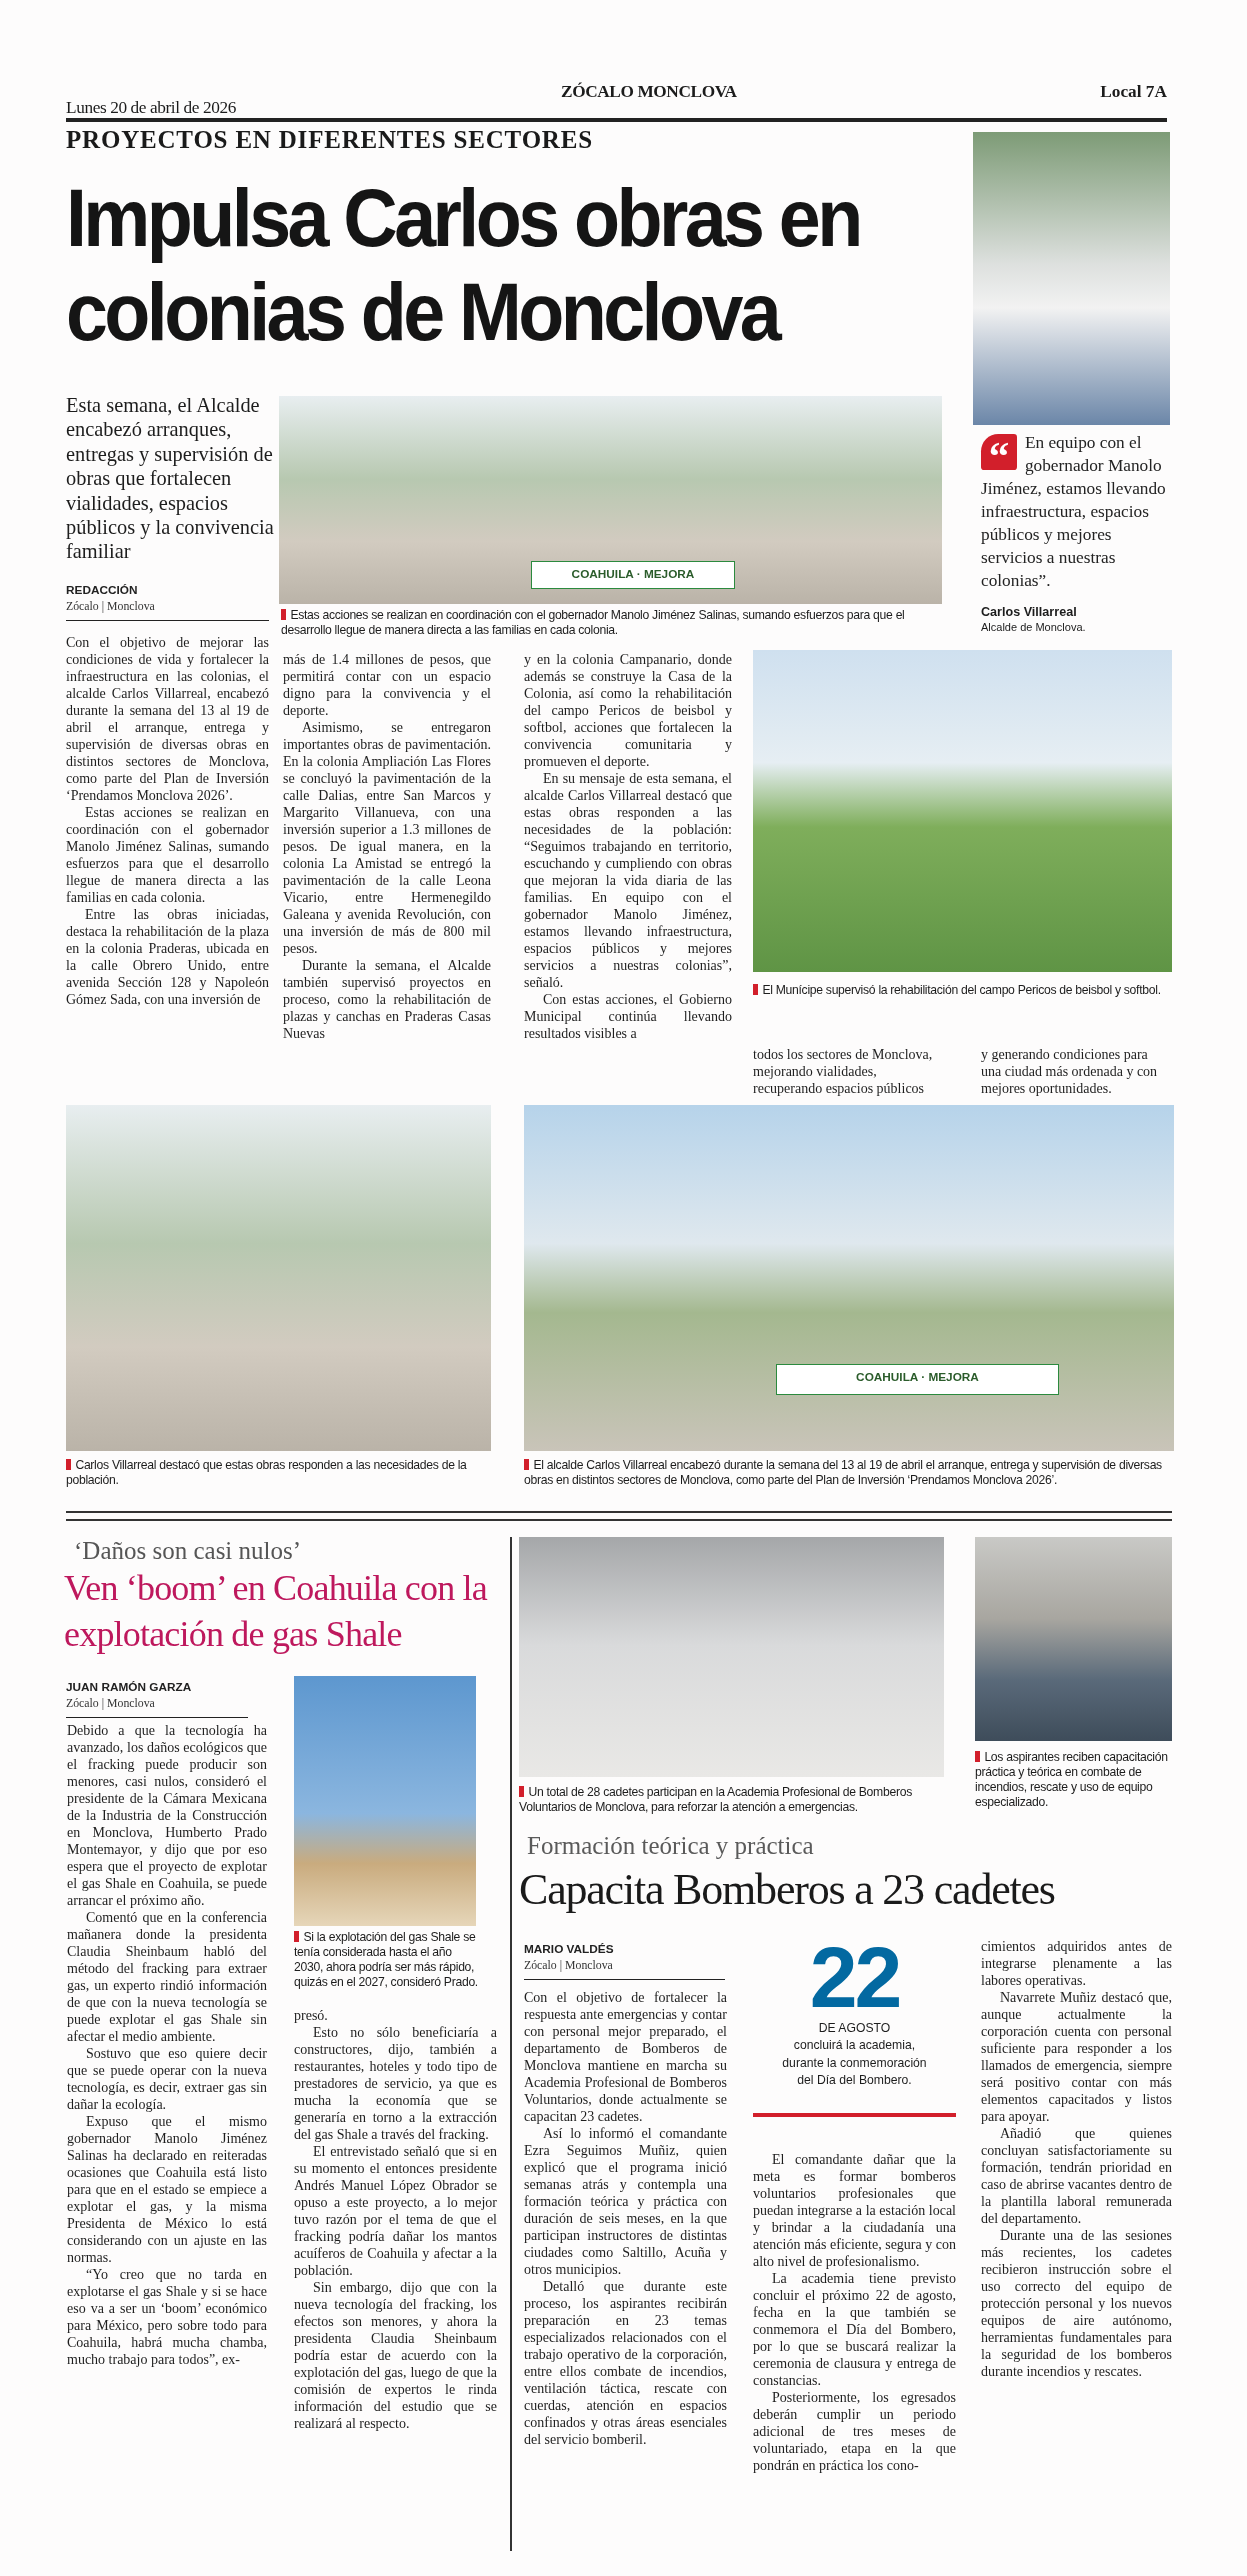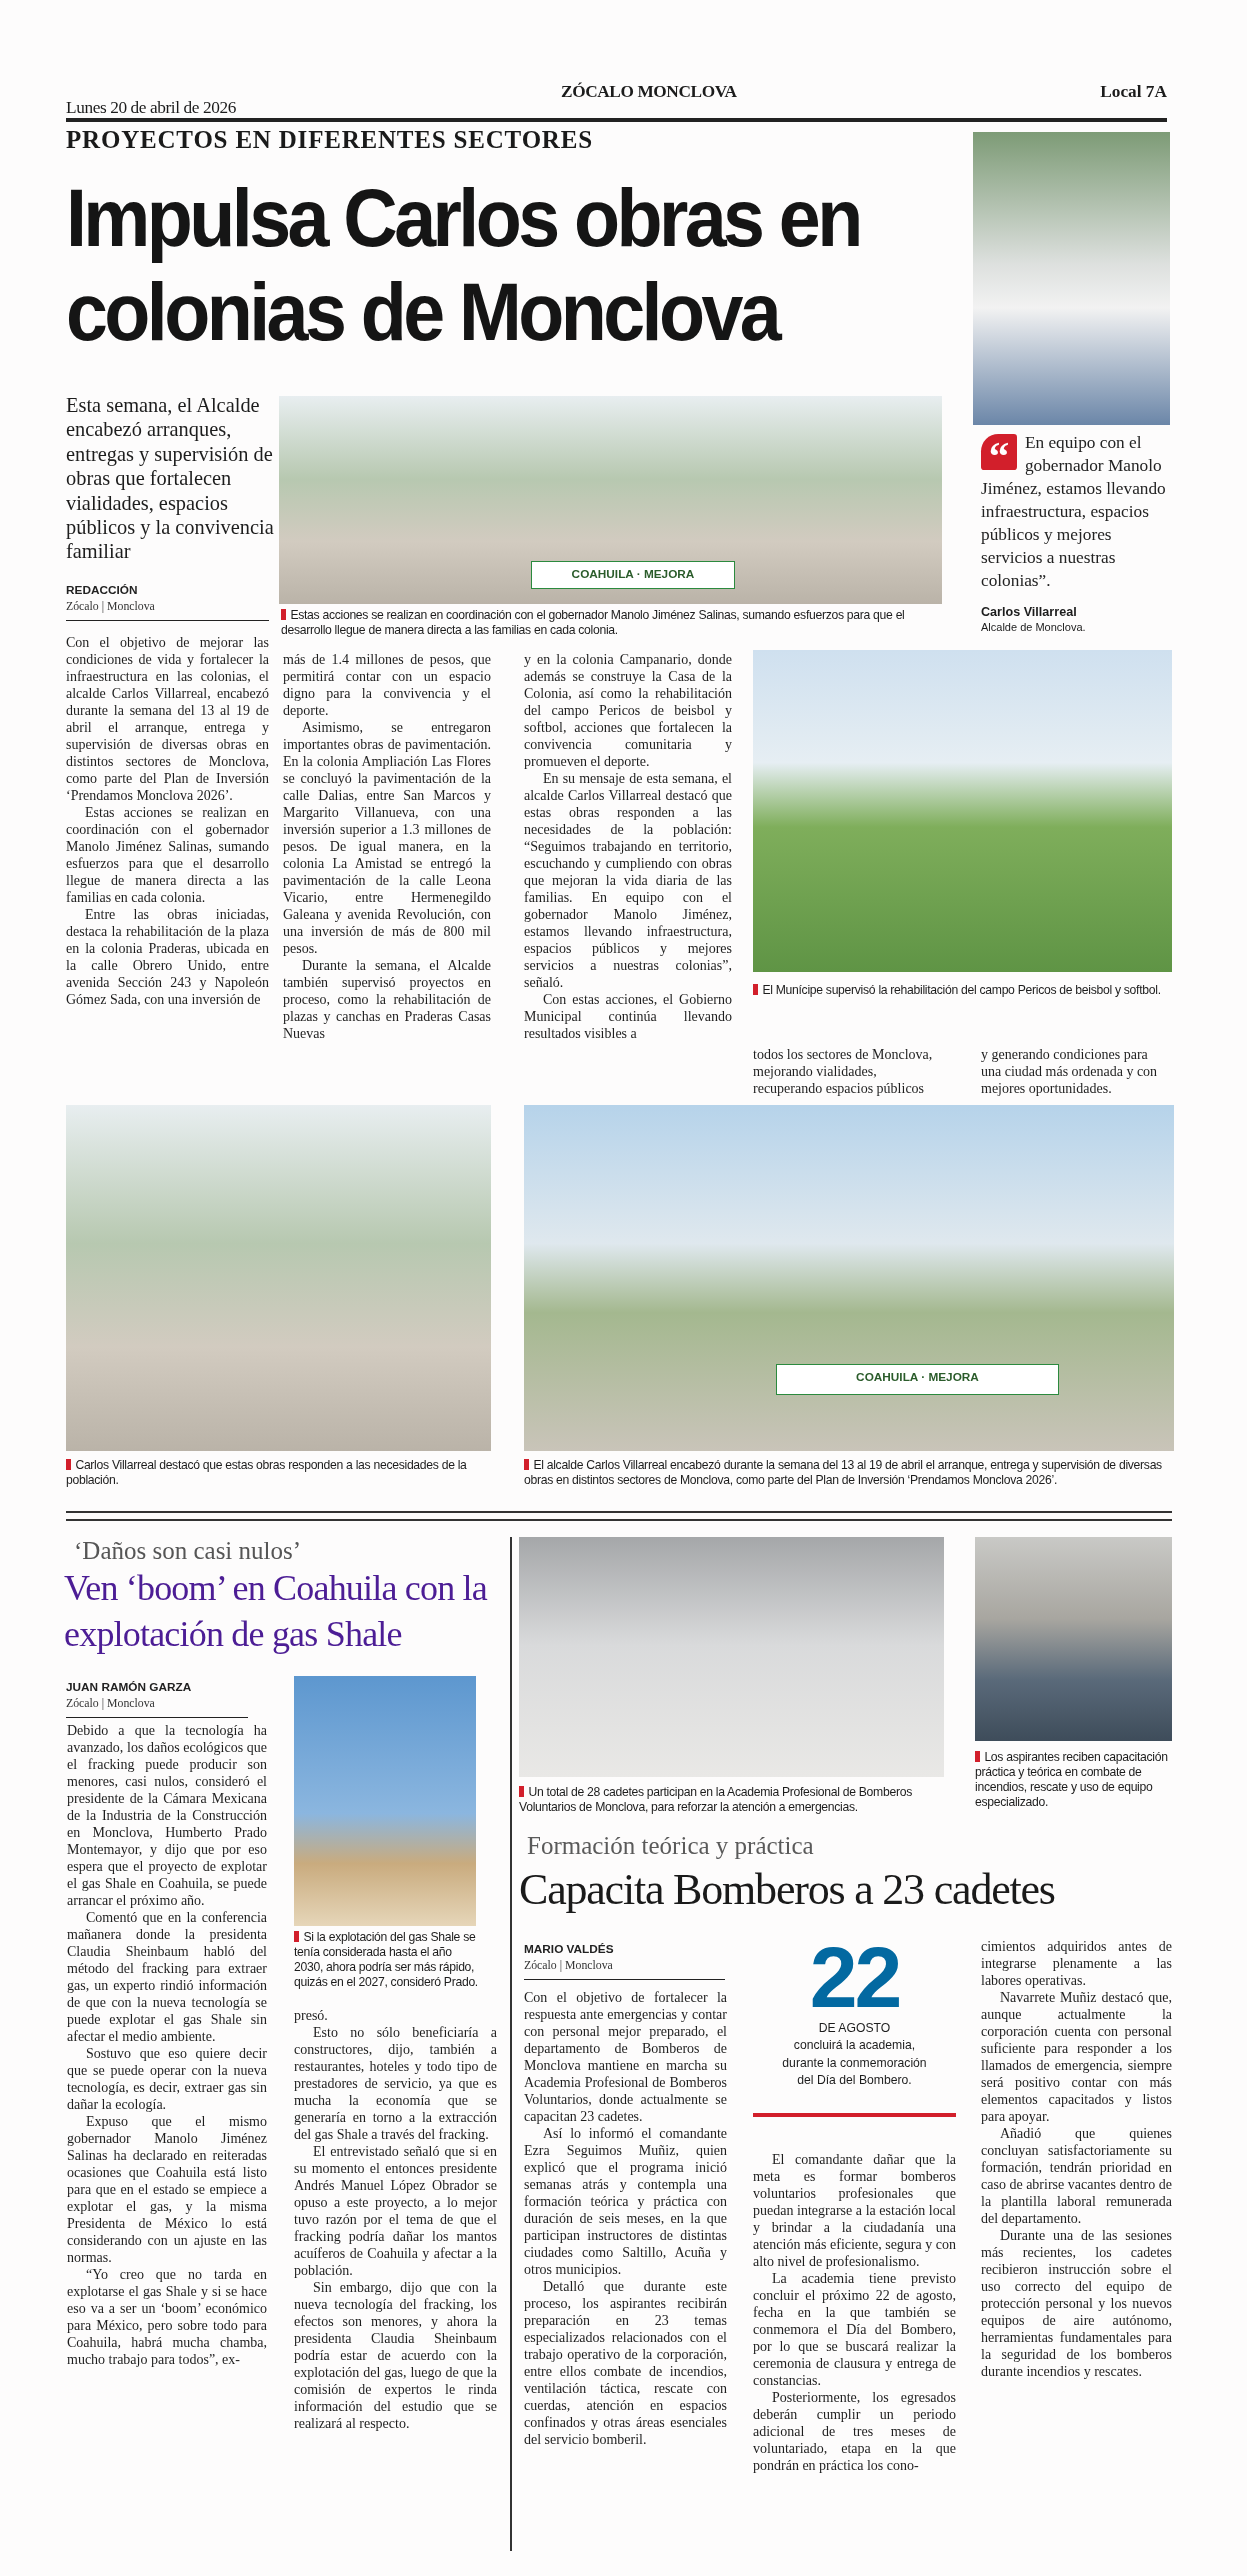--- a/index.html
+++ b/index.html
@@ -41,21 +41,21 @@
   .quote { top: 431px; left: 981px; width: 189px; font-family: "Liberation Serif", serif; font-size: 17.3px; line-height: 23px; color: #232323; }
   .quote-mark { display: inline-block; float: left; width: 36px; height: 36px; background: #d21f2b; border-radius: 17.3px 3.1px 3.1px 3.1px; color: #fff; font-size: 41px; line-height: 44px; text-align: center; font-weight: bold; margin: 3.1px 7.9px 0 0; font-family: "Liberation Serif", serif; }
   .quote-by { top: 605px; left: 981px; font-family: "Liberation Sans", sans-serif; }
   .quote-by .n { font-weight: bold; font-size: 12.6px; }
   .quote-by .t { font-size: 11px; margin-top: 1.6px; }
 
   .divider { height: 1.6px; background: #333; }
   .vrule { width: 1.6px; background: #333; }
 
   .kicker2 { font-family: "Liberation Serif", serif; font-weight: normal; font-size: 25px; color: #555; margin-left: 8px; }
-  .head2 { font-family: "Liberation Serif", serif; font-size: 36px; line-height: 46px; color: #4c1d95; letter-spacing: -0.8px; }
+  .head2 { font-family: "Liberation Serif", serif; font-size: 36px; line-height: 46px; color: #be185d; letter-spacing: -0.8px; }
   .head3 { font-family: "Liberation Serif", serif; font-size: 44px; line-height: 52px; color: #1a1a1a; letter-spacing: -1.2px; }
 
   .stat-num { font-family: "Liberation Sans", sans-serif; font-weight: bold; font-size: 86px; line-height: 79px; color: #0369a1; text-align: center; letter-spacing: -3.1px; }
   .stat-txt { font-family: "Liberation Sans", sans-serif; font-size: 12.2px; line-height: 17.3px; text-align: center; color: #1d1d1d; }
   .stat-rule { height: 3.9px; background: #d21f2b; }
 
   .logo-banner { background: #ffffff; border: 1.6px solid #2b8a3e; color: #2b5c2b; font-family: "Liberation Sans", sans-serif; font-weight: bold; font-size: 11.8px; text-align: center; line-height: 25px; }
 </style>
 </head>
 <body>
@@ -93,21 +93,21 @@
   <span>En equipo con el gobernador Manolo Jiménez, estamos llevando infraestructura, espacios públicos y mejores servicios a nuestras colonias”.</span>
 </div>
 <div class="abs quote-by">
   <div class="n">Carlos Villarreal</div>
   <div class="t">Alcalde de Monclova.</div>
 </div>
 
 <div class="abs body-col" style="top:634px;left:66px;width:203px;">
   <p class="first">Con el objetivo de mejorar las condiciones de vida y fortalecer la infraestructura en las colonias, el alcalde Carlos Villarreal, encabezó durante la semana del 13 al 19 de abril el arranque, entrega y supervisión de diversas obras en distintos sectores de Monclova, como parte del Plan de Inversión ‘Prendamos Monclova 2026’.</p>
   <p>Estas acciones se realizan en coordinación con el gobernador Manolo Jiménez Salinas, sumando esfuerzos para que el desarrollo llegue de manera directa a las familias en cada colonia.</p>
-  <p>Entre las obras iniciadas, destaca la rehabilitación de la plaza en la colonia Praderas, ubicada en la calle Obrero Unido, entre avenida Sección 243 y Napoleón Gómez Sada, con una inversión de</p>
+  <p>Entre las obras iniciadas, destaca la rehabilitación de la plaza en la colonia Praderas, ubicada en la calle Obrero Unido, entre avenida Sección 128 y Napoleón Gómez Sada, con una inversión de</p>
 </div>
 <div class="abs body-col" style="top:651px;left:283px;width:208px;">
   <p class="first">más de 1.4 millones de pesos, que permitirá contar con un espacio digno para la convivencia y el deporte.</p>
   <p>Asimismo, se entregaron importantes obras de pavimentación. En la colonia Ampliación Las Flores se concluyó la pavimentación de la calle Dalias, entre San Marcos y Margarito Villanueva, con una inversión superior a 1.3 millones de pesos. De igual manera, en la colonia La Amistad se entregó la pavimentación de la calle Leona Vicario, entre Hermenegildo Galeana y avenida Revolución, con una inversión de más de 800 mil pesos.</p>
   <p>Durante la semana, el Alcalde también supervisó proyectos en proceso, como la rehabilitación de plazas y canchas en Praderas Casas Nuevas</p>
 </div>
 <div class="abs body-col" style="top:651px;left:524px;width:208px;">
   <p class="first">y en la colonia Campanario, donde además se construye la Casa de la Colonia, así como la rehabilitación del campo Pericos de beisbol y softbol, acciones que fortalecen la convivencia comunitaria y promueven el deporte.</p>
   <p>En su mensaje de esta semana, el alcalde Carlos Villarreal destacó que estas obras responden a las necesidades de la población: “Seguimos trabajando en territorio, escuchando y cumpliendo con obras que mejoran la vida diaria de las familias. En equipo con el gobernador Manolo Jiménez, estamos llevando infraestructura, espacios públicos y mejores servicios a nuestras colonias”, señaló.</p>
   <p>Con estas acciones, el Gobierno Municipal continúa llevando resultados visibles a</p>

